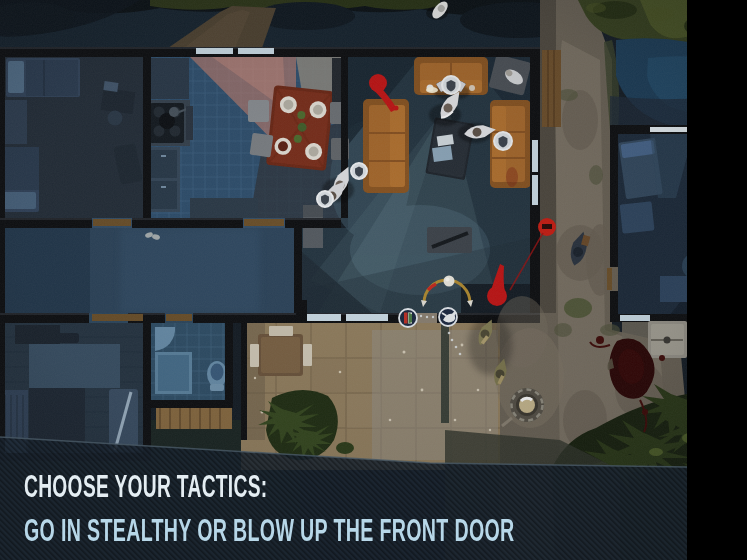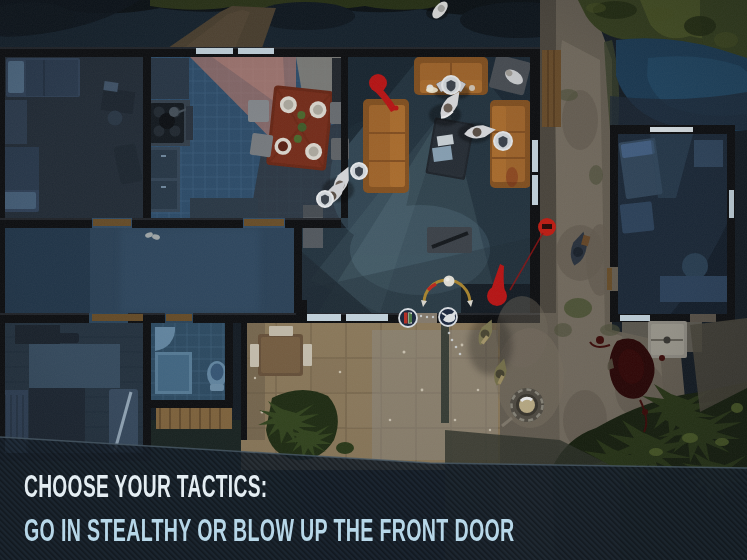--- a/index.html
+++ b/index.html
@@ -1,16 +1,16 @@
 <!DOCTYPE html>
 <html><head>
 <meta charset="utf-8">
 <style>
 html,body{margin:0;padding:0;background:#000;}
-#stage{position:relative;width:747px;height:560px;overflow:hidden;background:#0c1014;}
+#stage{position:relative;width:687px;height:560px;overflow:hidden;background:#0c1014;}
 svg{display:block;}
 </style>
 </head>
 <body>
 <div id="stage">
 <svg width="747" height="560" viewBox="0 0 747 560">
 <defs>
 <filter id="grain" x="0" y="0" width="100%" height="100%">
 <feTurbulence type="fractalNoise" baseFrequency="0.9" numOctaves="2" result="n"></feTurbulence>
 <feColorMatrix in="n" type="matrix" values="0 0 0 0 0.5  0 0 0 0 0.5  0 0 0 0 0.5  0 0 0 0.5 0"></feColorMatrix>

